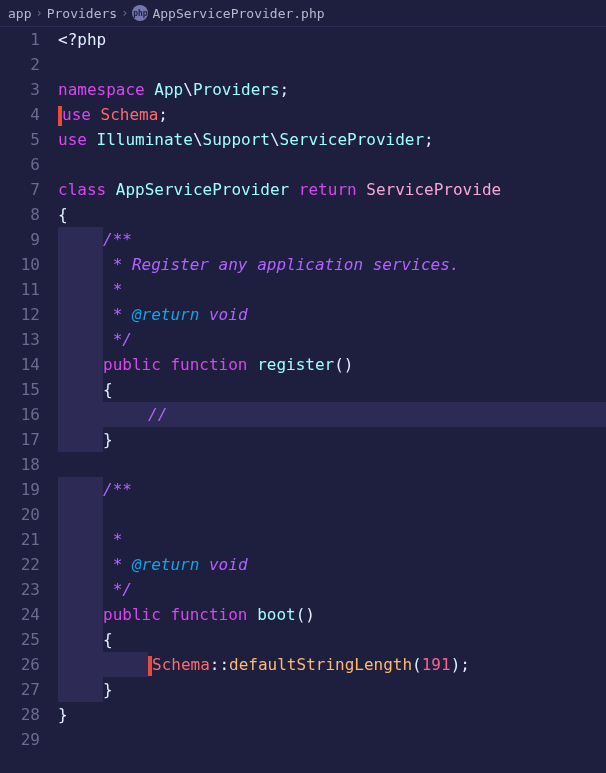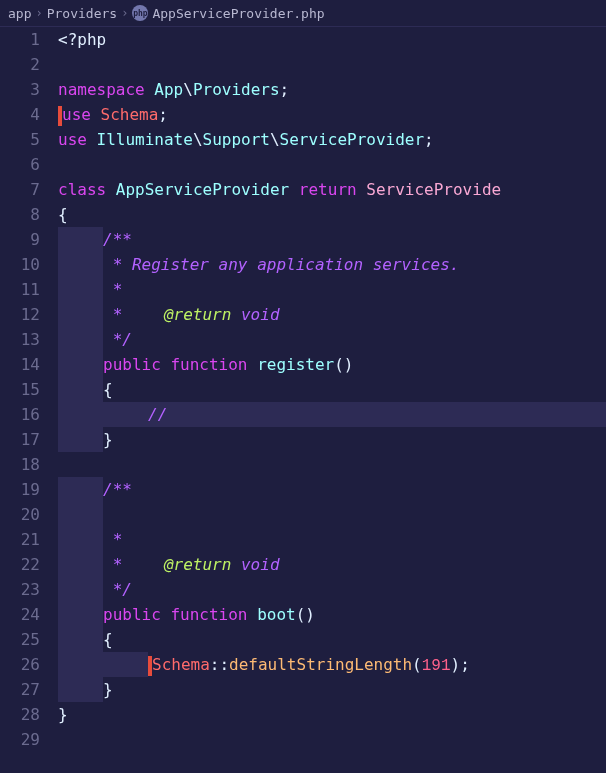--- a/index.html
+++ b/index.html
@@ -80,23 +80,23 @@
       height: 20px;
       background: #e74c3c;
       vertical-align: middle;
       margin-right: 0px;
     }
     .tk-keyword { color: #d946ef; }
     .tk-red { color: #ff6b6b; text-align: center; }
     .tk-cyan { color: #9effff; }
     .tk-yellow { color: #fdba74; }
     .tk-comment { color: #b362ff; font-style: italic; }
-    .tk-comment-tag { color: #bef264; font-style: italic; margin-left: 32px; }
+    .tk-comment-tag { color: #0ea5e9; font-style: italic; }
     .tk-punct { color: #e1efff; }
-    .tk-num { color: #ff628c; font-family: Liberation Mono, monospace; }
+    .tk-num { color: #ff628c; }
     .tk-servprov { color: #f9a8d4; }
   </style>
 </head>
 <body>
 
 <div class="breadcrumb">
   <span>app</span>
   <span class="breadcrumb-sep">›</span>
   <span>Providers</span>
   <span class="breadcrumb-sep">›</span>

